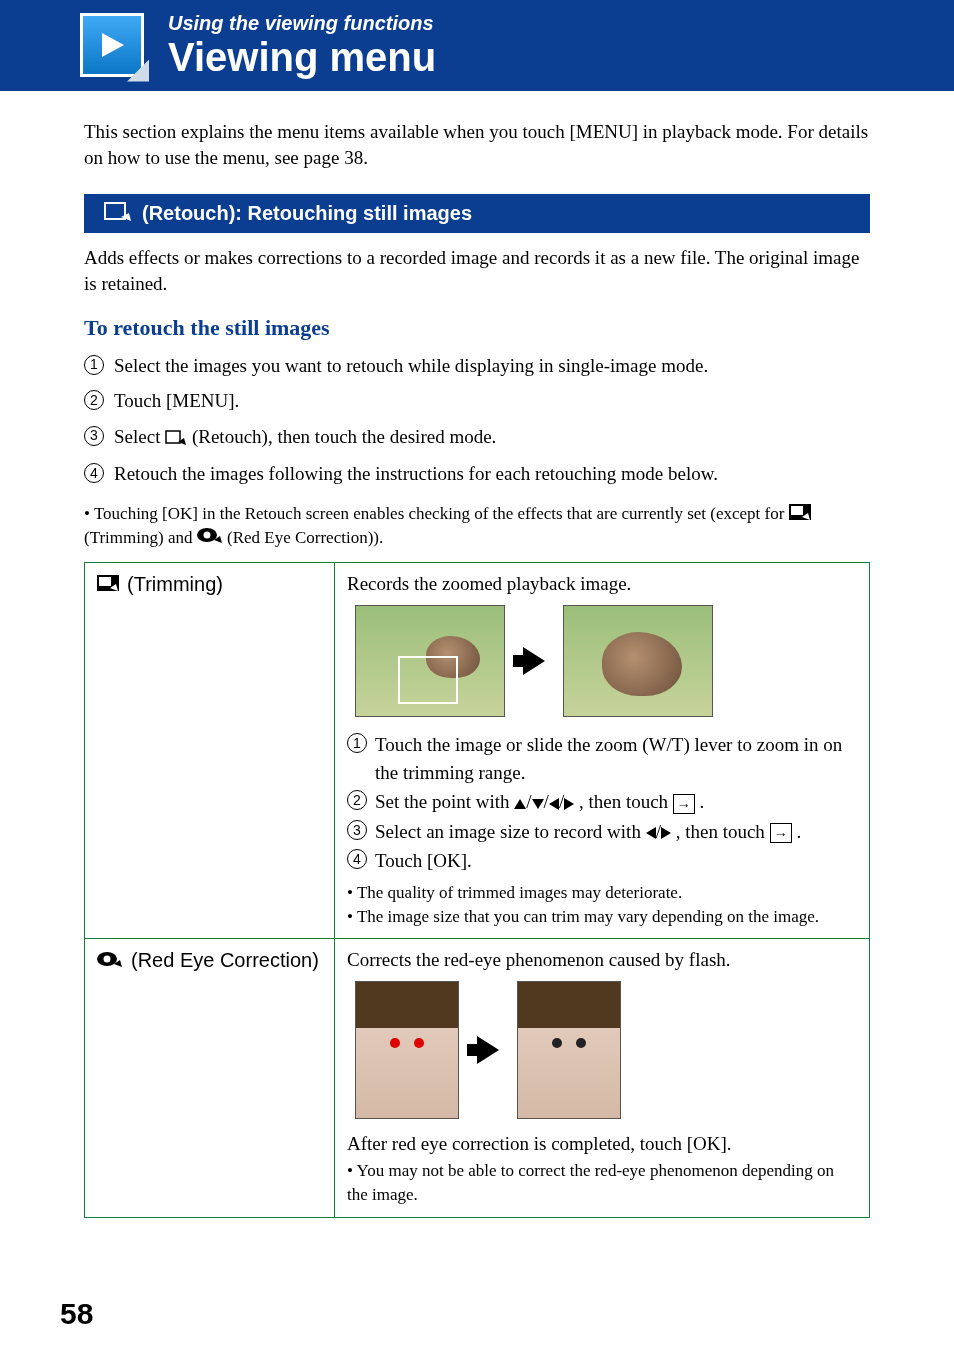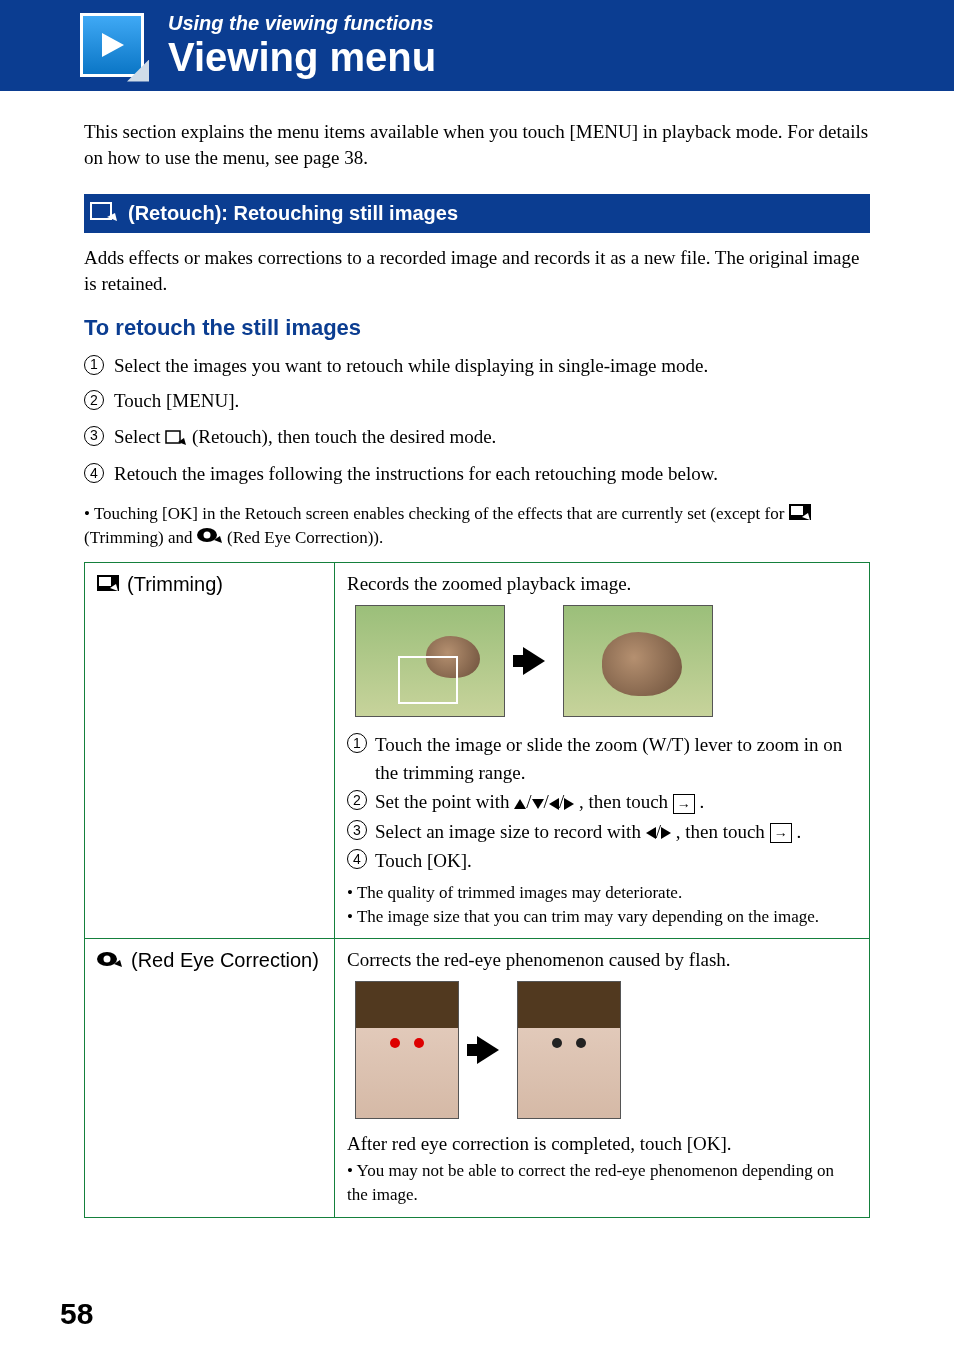--- a/index.html
+++ b/index.html
@@ -57,35 +57,35 @@
     font-weight: bold;
     font-size: 40px;
     color: #fff;
     line-height: 1;
   }
   .content { padding: 0 84px; }
   .intro-para { margin: 0 0 24px 0; line-height: 1.35; }
   .blue-bar {
     background: #0b3d91;
     color: #fff;
-    padding: 6px 6px;
+    padding: 6px 20px;
     display: flex;
     align-items: center;
     gap: 10px;
     margin-bottom: 12px;
   }
   .blue-bar .bar-title {
     font-family: Arial, Helvetica, sans-serif;
     font-weight: bold;
     font-size: 20px;
   }
   .retouch-icon-svg { width: 28px; height: 22px; }
   .retouch-desc { margin: 0 0 18px 0; line-height: 1.35; }
   .sub-head {
-    font-family: Liberation Sans, sans-serif;
+    font-family: Liberation Serif, serif;
     font-weight: bold;
     color: #0b3d91;
     font-size: 22px;
     margin: 0 0 12px 0;
   }
   .step-list { list-style: none; padding: 0; margin: 0 0 16px 0; }
   .step-list li { display: flex; align-items: flex-start; gap: 10px; margin-bottom: 10px; line-height: 1.35; }
   .circ-num {
     display: inline-flex;
     align-items: center; justify-content: center;

